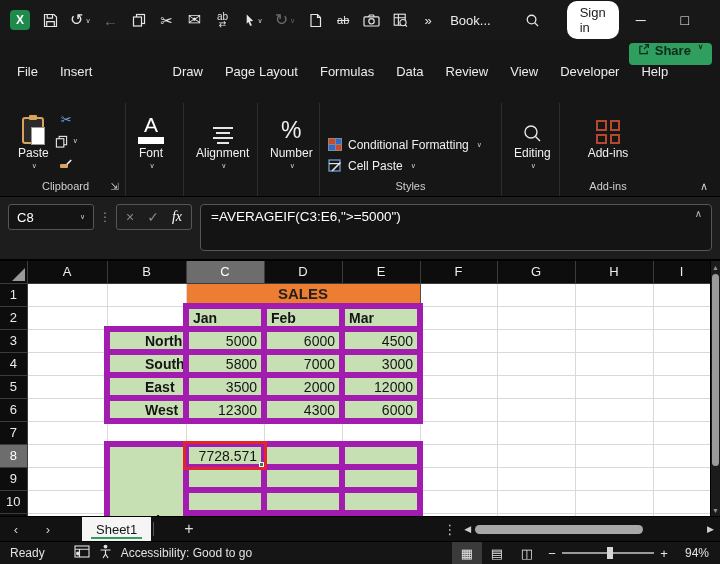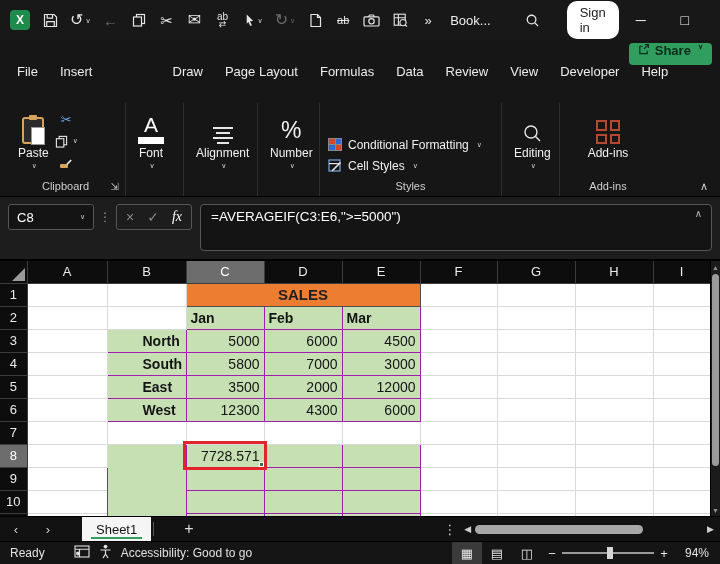--- a/index.html
+++ b/index.html
@@ -74,21 +74,21 @@
   .gridwrap { width:710px; overflow:hidden; position:relative; }
   table { border-collapse:collapse; table-layout:fixed; width:710px; }
   thead tr { height:22px; } tbody tr { height:23px; }
   th { background:#0d0d0d; color:#ececec; font-weight:normal; font-size:13px;
       border-right:1px solid #3c3c3c; border-bottom:1px solid #3c3c3c; }
   th.sel { background:#6d6d6d; color:#fff; }
   th.corner { position:relative; }
   .tri { position:absolute; right:2px; bottom:2px; width:0; height:0; border-left:13px solid transparent; border-bottom:13px solid #9a9a9a; }
   td { background:#fff; color:#141414; font-size:14px; padding:0 4px;
       border-right:1px solid #d9d9d9; border-bottom:1px solid #d9d9d9; overflow:hidden; white-space:nowrap; }
-  td.green { background:var(--cellgreen); border:1px solid #a21caf;margin-top:44px; }
+  td.green { background:var(--cellgreen); border:6px solid #a21caf;margin-top:44px; }
   td.orange { background:var(--orange); border:1px solid #4f4f4f; text-align:center; font-weight:bold; font-size:15px; color:#1f1f1f; }
   td.mon { font-weight:bold; }
   td.lbl { font-weight:bold;padding-left:35px; }
   td.num { text-align:right; }
   td.results { vertical-align:bottom; text-align:center; font-weight:bold; font-size:15px; padding-bottom:4px; }
   .selbox { position:absolute; left:183px; top:180px; width:84px; height:29px; border:3px solid var(--red); pointer-events:none; }
   .fillhandle { position:absolute; right:0px; bottom:0px; width:5px; height:5px; background:#2e7d46; border:1px solid #fff; }
   .vscroll { width:10px; background:#1b1b1b; border-left:1px solid #000; display:flex; flex-direction:column; align-items:center; }
   .varrow { color:#8f8f8f; font-size:7px; height:12px; display:flex; align-items:center; }
   .vthumb { width:7px; height:192px; background:#9a9a9a; border-radius:4px; margin:1px 0; }
@@ -329,21 +329,21 @@
             </span>
             <span>Conditional Formatting</span>
             <span class="chev">∨</span>
           </div>
           <div class="stylerow">
             <svg width="14" height="13" viewBox="0 0 14 13" fill="none" stroke="#7aa7e0" stroke-width="1.2">
               <rect x="1" y="1" width="11" height="11"></rect>
               <path d="M1 4.6h11" stroke="#e6e6e6"></path>
               <path d="M4 12 12.5 3.5" stroke="#e6e6e6" stroke-width="1.6"></path>
             </svg>
-            <span>Cell Styles</span>
+            <span>Cell Paste</span>
             <span class="chev">∨</span>
           </div>
         </div>
       <div class="glabel">
           <span>Styles</span>
         </div>
     </div>
 
 
     <div class="rgroup" style="width:58px">

